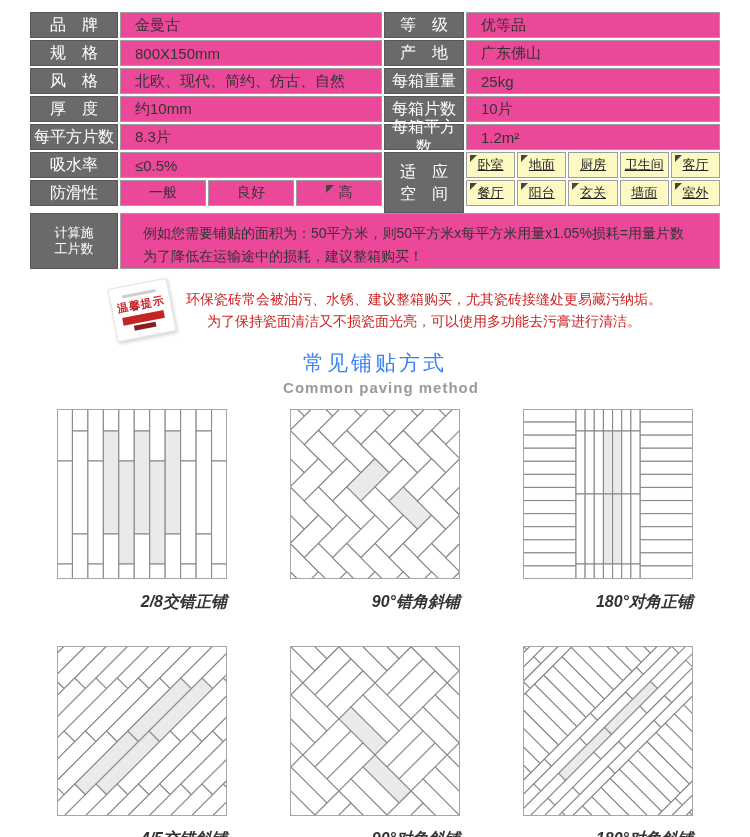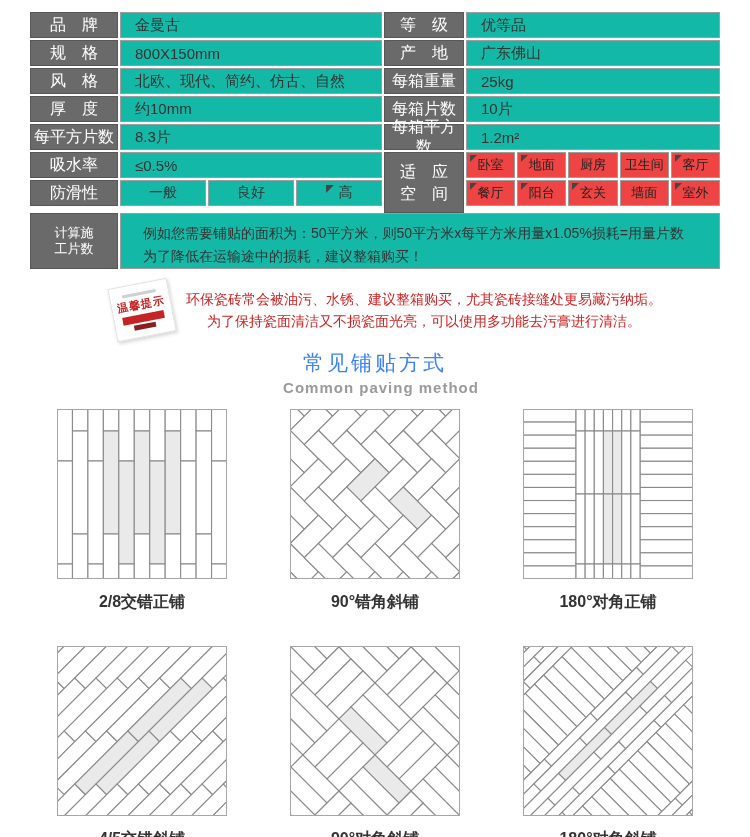--- a/index.html
+++ b/index.html
@@ -14,39 +14,40 @@
   .half-r { flex:1; }
   .srow { display:flex; gap:2px; margin-bottom:2px; height:26px; }
   .hcell {
     background:#6a6a6a; color:#fff; border:1px solid #575757;
     display:flex; align-items:center; justify-content:center;
     font-size:16px; text-align:center; line-height:1.25; flex-shrink:0;
   }
   .hl { width:88px; }
   .hr { width:80px; }
   .vcell {
-    flex:1; background:#14b8a6; border:1px solid #9d9d9d; color:#333;
+    flex:1; background:#ec4899; border:1px solid #9d9d9d; color:#333;
     display:flex; align-items:center; padding-left:14px; font-size:15px;
     position:relative; min-width:0;
   }
   .opt { justify-content:center; padding-left:0; font-size:14px; }
   .flag {
     width:0; height:0; border-top:8px solid #454545; border-right:8px solid transparent;
     display:inline-block; margin-right:5px; transform:translateY(-4px); flex-shrink:0;
   }
   .tagflag { position:absolute; top:2px; left:3px; margin:0; transform:none;
     border-top:7px solid #454545; border-right:7px solid transparent; }
   .spaces { display:flex; gap:2px; }
   .hcell.tall { height:61px; flex-direction:column; gap:2px; }
   .tagrows { flex:1; display:flex; flex-direction:column; gap:2px; }
   .tagrow { display:flex; gap:2px; height:26px; }
   .tag {
-    flex:1; background:#ef4444; border:1px solid #9d9d9d; color:#222;
+    flex:1; background:#fef9c3; border:1px solid #9d9d9d; color:#222;
     display:flex; align-items:center; justify-content:center; font-size:13px;
     position:relative;
+    text-decoration:underline;
   }
   
   .calc { display:flex; gap:2px; margin:0 30px; height:56px; }
   .calc .hcell { width:88px; font-size:13px; padding:0 18px; }
   .calc .vcell { align-items:center; padding:6px 0 6px 22px; font-size:14px; line-height:1.65; display:block; padding-top:8px; }
   
   .tip { display:flex; align-items:center; margin:14px 0 0 112px; }
   .stamp {
     width:60px; height:54px; background:#fff; border:1px solid #e3e3e3;
     box-shadow:1px 2px 4px rgba(0,0,0,.18); transform:rotate(-11deg);
@@ -58,21 +59,21 @@
   .stamp .bar1 { width:42px; height:8px; background:#c42424; }
   .stamp .bar2 { width:22px; height:5px; background:#8c1d1d; }
   .tiptext { color:#cc2222; font-size:14px; line-height:1.6; text-align:center; margin-left:14px; }
   
   .sect { text-align:center; margin-top:12px; }
   .sect h2 { font-size:21px; color:#3b82f6; letter-spacing:3px; font-weight:normal; }
   .sect .sub { font-size:15px; color:#9a9a9a; font-weight:bold; letter-spacing:1px; margin-top:2px;padding-left:12px; }
   
   .grid { display:flex; justify-content:space-between; padding:0 57px; margin-top:13px; }
   .grid.row2 { margin-top:33px; }
-  .method { width:170px; text-align:center; }
+  .method { width:170px; text-align:right;font-style:italic; }
   .method svg { display:block; background:#fff; }
   .mlabel { margin-top:13px; font-size:16px; font-weight:600; color:#333; }
 </style>
 </head>
 <body>
 
 <div class="page">
 
   <div class="spec">
     <div class="half-l">

